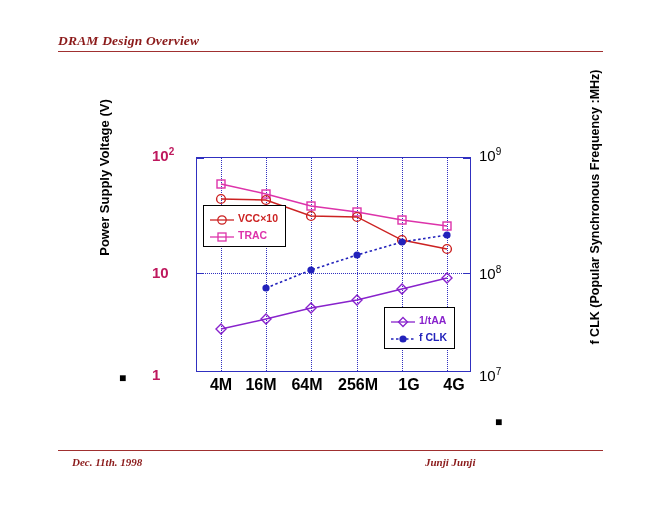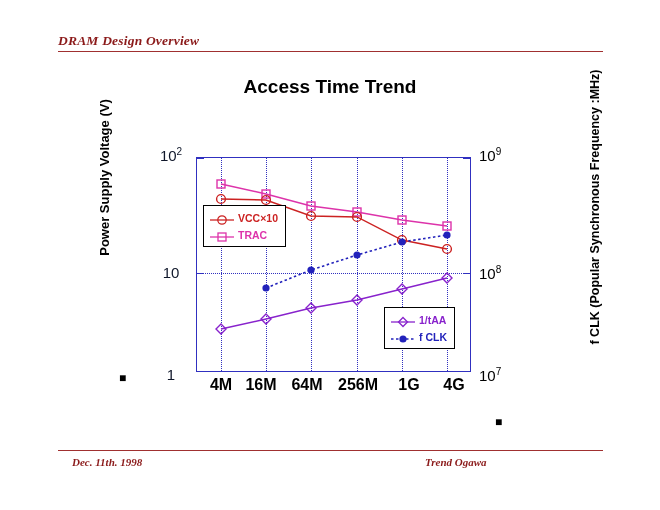--- a/index.html
+++ b/index.html
@@ -91,22 +91,22 @@
   .tick-right {
     position:absolute; right:0; width:7px; height:1px; background:#3030c0;
   }
 
   svg.series { position:absolute; left:0; top:0; width:275px; height:215px; overflow:visible; }
 
   
   .ytick {
     position:absolute;
     font-family:"Liberation Sans", sans-serif;
-    font-weight:normal; font-size:15px; color:#0f172a;
-    text-align:center;
+    font-weight:bold; font-size:15px; color:#be185d;
+    text-align:left;
   }
   .ytick sup { font-size:10px; vertical-align:super; }
   .ytick-r {
     position:absolute;
     font-family:"Liberation Sans", sans-serif;
     font-weight:normal; font-size:15px; color:#000;
     text-align:left;
   }
   .ytick-r sup { font-size:10px; vertical-align:super; }
   .xtick {
@@ -138,21 +138,20 @@
   .mark-b { position:absolute; left:495px; top:415px; font-size:12px; color:#000; }
 </style>
 </head>
 <body>
 
 <div class="slide">
 
   <div class="hdr-title">DRAM Design Overview</div>
   <div class="hdr-rule"></div>
 
-  <div class="chart-title">Access Time Trend</div>
 
   <div class="ylabel-left">Power Supply Voltage (V)</div>
   <div class="ylabel-right">f CLK (Popular Synchronous Frequency :MHz)</div>
 
   <div class="ytick" style="left:152px; top:146px; width:38px;">10<sup>2</sup></div>
   <div class="ytick" style="left:152px; top:264px; width:38px;">10</div>
   <div class="ytick" style="left:152px; top:366px; width:38px;">1</div>
 
   <div class="ytick-r" style="left:479px; top:146px;">10<sup>9</sup></div>
   <div class="ytick-r" style="left:479px; top:264px;">10<sup>8</sup></div>
@@ -264,15 +263,15 @@
       </span>
       <span class="legend-txt" style="color:#2222bb;">f CLK</span>
     </div>
   </div>
 
   <div class="mark-a">■</div>
   <div class="mark-b">■</div>
 
   <div class="ftr-rule"></div>
   <div class="ftr-left">Dec. 11th. 1998</div>
-  <div class="ftr-right">Trend  Ogawa</div>
+  <div class="ftr-right">Junji  Junji</div>
 
 </div>
 
 </body></html>

